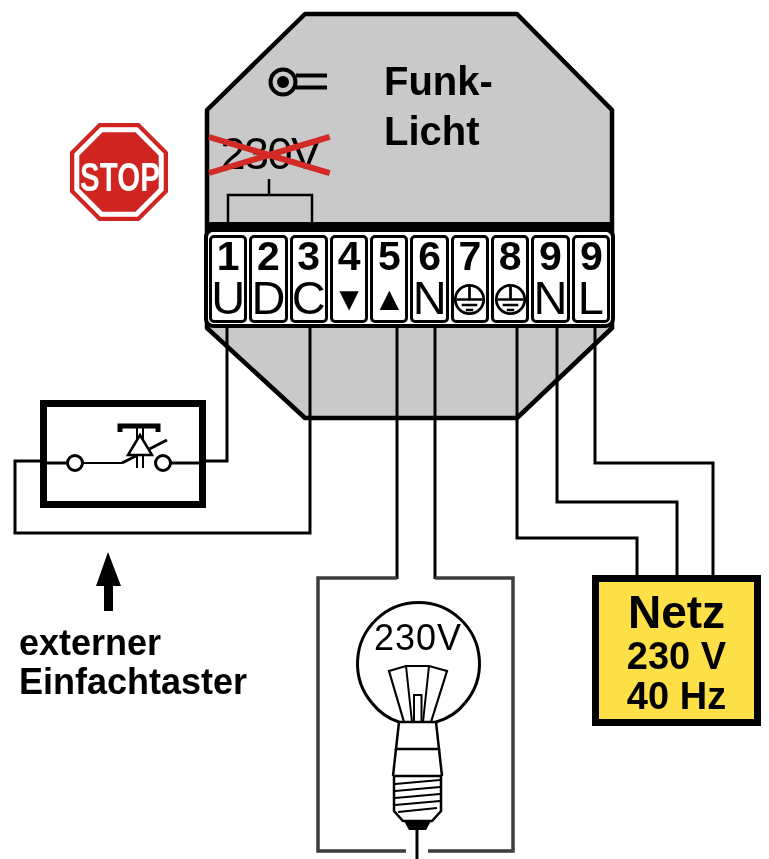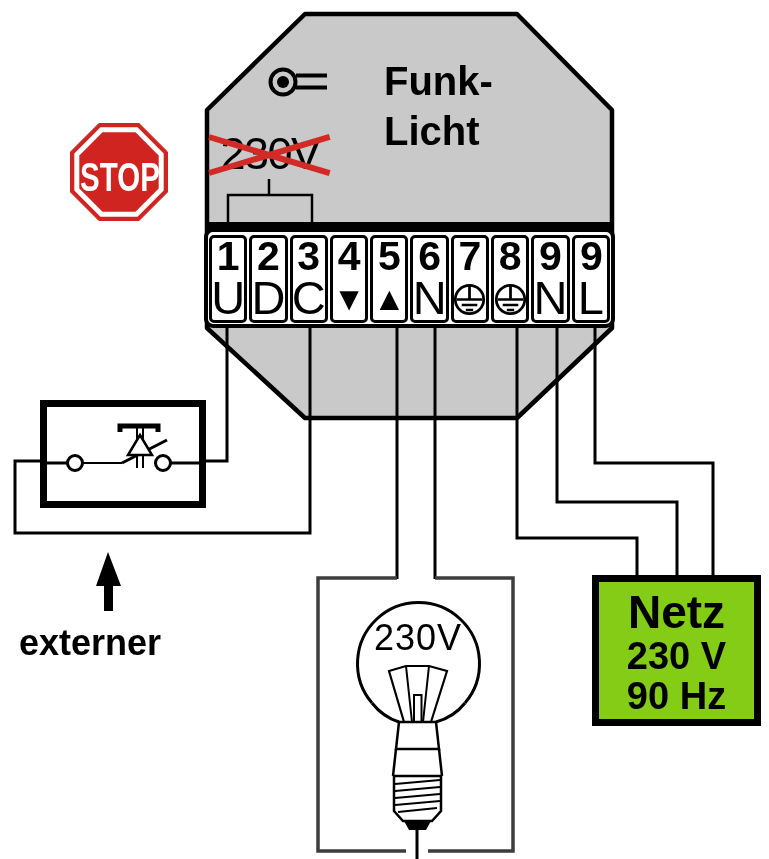--- a/index.html
+++ b/index.html
@@ -30,21 +30,21 @@
   .tsym{font-size:47px;font-weight:normal;line-height:40px;}
   .tsym.tri{font-size:33px;line-height:38px;}
   .tsym.pe{line-height:0;padding-bottom:2px;}
 
   
   .switch-box{position:absolute;left:40px;top:400px;width:166px;height:108px;box-sizing:border-box;
               border:7px solid #000;background:#fff;}
 
   
   .mains-box{position:absolute;left:592px;top:575px;width:169px;height:151px;box-sizing:border-box;
-             border:7px solid #000;background:#84cc16;text-align:center;}
+             border:7px solid #000;background:#fde047;text-align:center;}
   .mains-title{font-size:46px;font-weight:bold;line-height:48px;margin-top:6px;}
   .mains-sub{font-size:38px;font-weight:bold;line-height:40px;}
 
   
   .lamp-label{position:absolute;left:368px;top:620px;width:100px;text-align:center;
               font-size:36px;line-height:36px;letter-spacing:1px;}
 
   
   .note{position:absolute;left:19px;top:612px;font-size:36px;line-height:39px;white-space:nowrap;margin-top:11px;}
   .note .b{font-weight:bold;}
@@ -198,20 +198,21 @@
       <path d="M73,25 V19 H111 V25" fill="none" stroke="#000" stroke-width="5"></path>
       <polygon points="93,28 81,48 105,48" fill="#fff" stroke="#000" stroke-width="2.5"></polygon>
     </svg>
   </div>
 
   <div class="lamp-label">230V</div>
 
   <div class="mains-box">
     <div class="mains-title">Netz</div>
     <div class="mains-sub">230 V</div>
-    <div class="mains-sub">90 Hz</div>
+    <div class="mains-sub">40 Hz</div>
   </div>
 
   <div class="note">
     <div class="b">externer</div>
+    <div class="b">Einfachtaster</div>
   </div>
 
 </div>
 
 </body></html>

